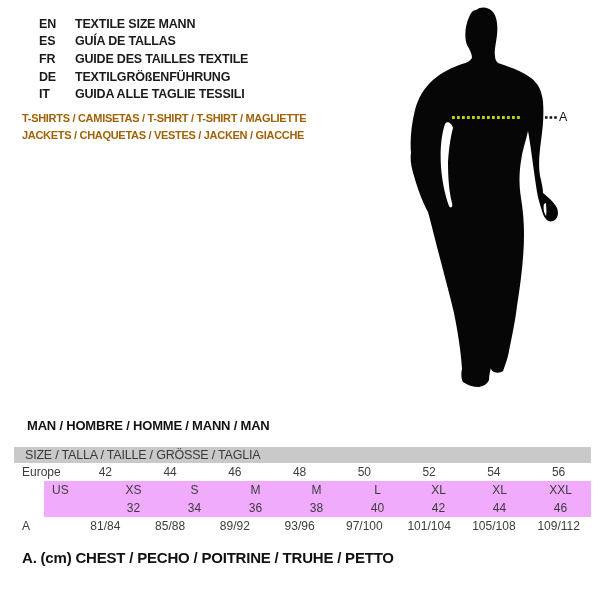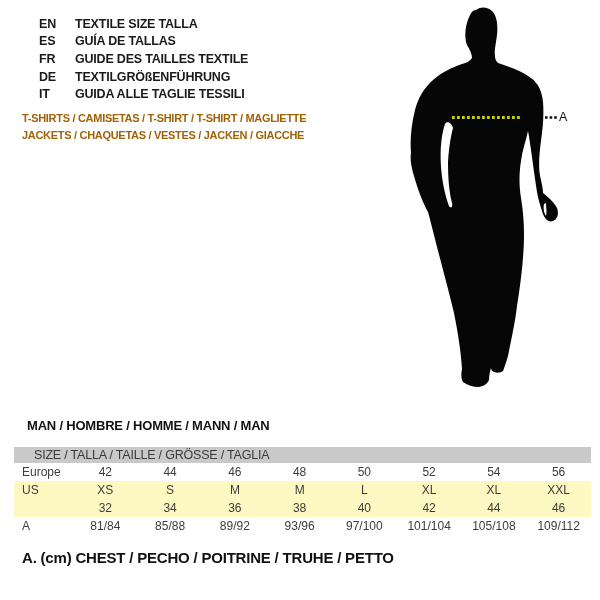--- a/index.html
+++ b/index.html
@@ -30,41 +30,41 @@
                    font-size:12.5px; color:#111; letter-spacing:0; }
 
   
   .section-title { position:absolute; left:27px; top:418px; font-size:13px;
                    font-weight:bold; letter-spacing:-0.2px; color:#111; }
 
   
   .size-table { position:absolute; left:14px; top:447px; width:577px;
                 font-size:12px; color:#3c3c3c; }
   .t-header { height:16px; background:#c9c9c9; display:flex; align-items:center;
-              padding-left:20px; font-size:12.5px; color:#3a3a3a;
+              padding-left:11px; font-size:12.5px; color:#3a3a3a;
               letter-spacing:-0.2px; }
   .t-row { height:18px; display:grid;
            grid-template-columns:59px repeat(8, 1fr); align-items:center; }
-  .t-row.shaded { background:#fef9c3; }
+  .t-row.shaded { background:#f0abfc;margin-left:30px; }
   .t-label { padding-left:8px; text-align:left; }
   .t-cell { text-align:center; }
 
   
   .footnote { position:absolute; left:22px; top:549px; font-size:15px;
               font-weight:bold; letter-spacing:-0.2px; color:#111; }
 </style>
 </head>
 <body>
 
 <div class="canvas">
 
   <div class="lang-list">
     <div class="lang-row">
       <span class="lang-code">EN</span>
-      <span class="lang-label">TEXTILE SIZE TALLA</span>
+      <span class="lang-label">TEXTILE SIZE MANN</span>
     </div>
     <div class="lang-row">
       <span class="lang-code">ES</span>
       <span class="lang-label">GUÍA DE TALLAS</span>
     </div>
     <div class="lang-row">
       <span class="lang-code">FR</span>
       <span class="lang-label">GUIDE DES TAILLES TEXTILE</span>
     </div>
     <div class="lang-row">

